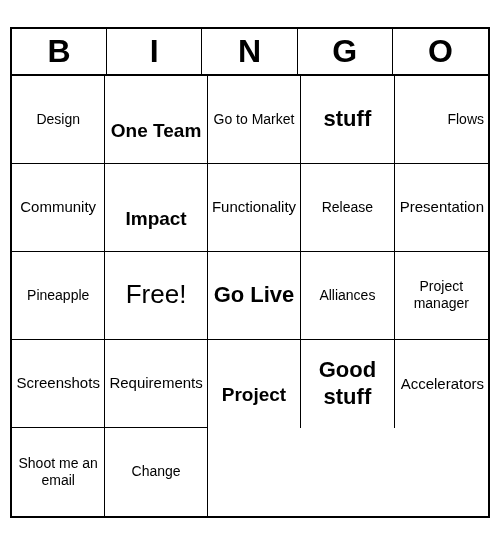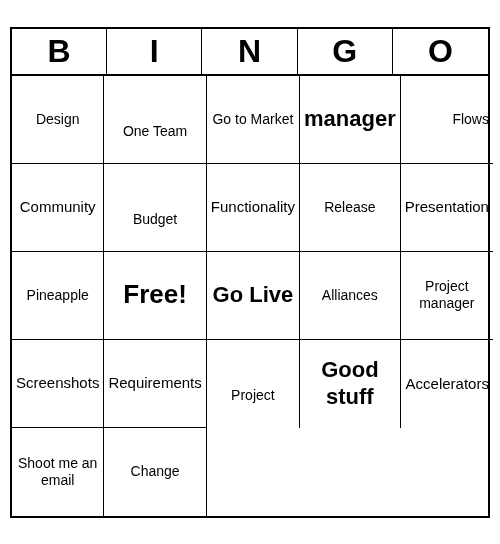--- a/index.html
+++ b/index.html
@@ -72,36 +72,36 @@
       display: block;
       line-height: 1.2;
     }
 
     .size-large {
       font-size: 22px;
       font-weight: bold;
     }
 
     .size-medium {
-      font-size: 14px;
-      font-weight: normal;
+      font-size: 19px;
+      font-weight: bold;
       margin-top: 24px;
     }
 
     .size-normal {
       font-size: 14px;
     }
 
     .size-small {
       font-size: 15px;
     }
 
     .free-cell {
       font-size: 26px;
-      font-weight: bold;
+      font-weight: normal;
     }
   </style>
 </head>
 <body>
 
 <div class="bingo-card">
   <div class="bingo-header">
 
   <div class="bingo-header-cell">B</div>
       <div class="bingo-header-cell">I</div>
@@ -114,30 +114,30 @@
   <div class="bingo-cell">
         <span class="size-normal">Design</span>
       </div>
       <div class="bingo-cell">
         <span class="size-medium">One Team</span>
       </div>
       <div class="bingo-cell">
         <span class="size-normal">Go to Market</span>
       </div>
       <div class="bingo-cell">
-        <span class="size-large">manager</span>
+        <span class="size-large">stuff</span>
       </div>
       <div class="bingo-cell">
         <span class="size-normal">Flows</span>
       </div>
       <div class="bingo-cell">
         <span class="size-small">Community</span>
       </div>
       <div class="bingo-cell">
-        <span class="size-medium">Budget</span>
+        <span class="size-medium">Impact</span>
       </div>
       <div class="bingo-cell">
         <span class="size-small">Functionality</span>
       </div>
       <div class="bingo-cell">
         <span class="size-normal">Release</span>
       </div>
       <div class="bingo-cell">
         <span class="size-small">Presentation</span>
       </div>

